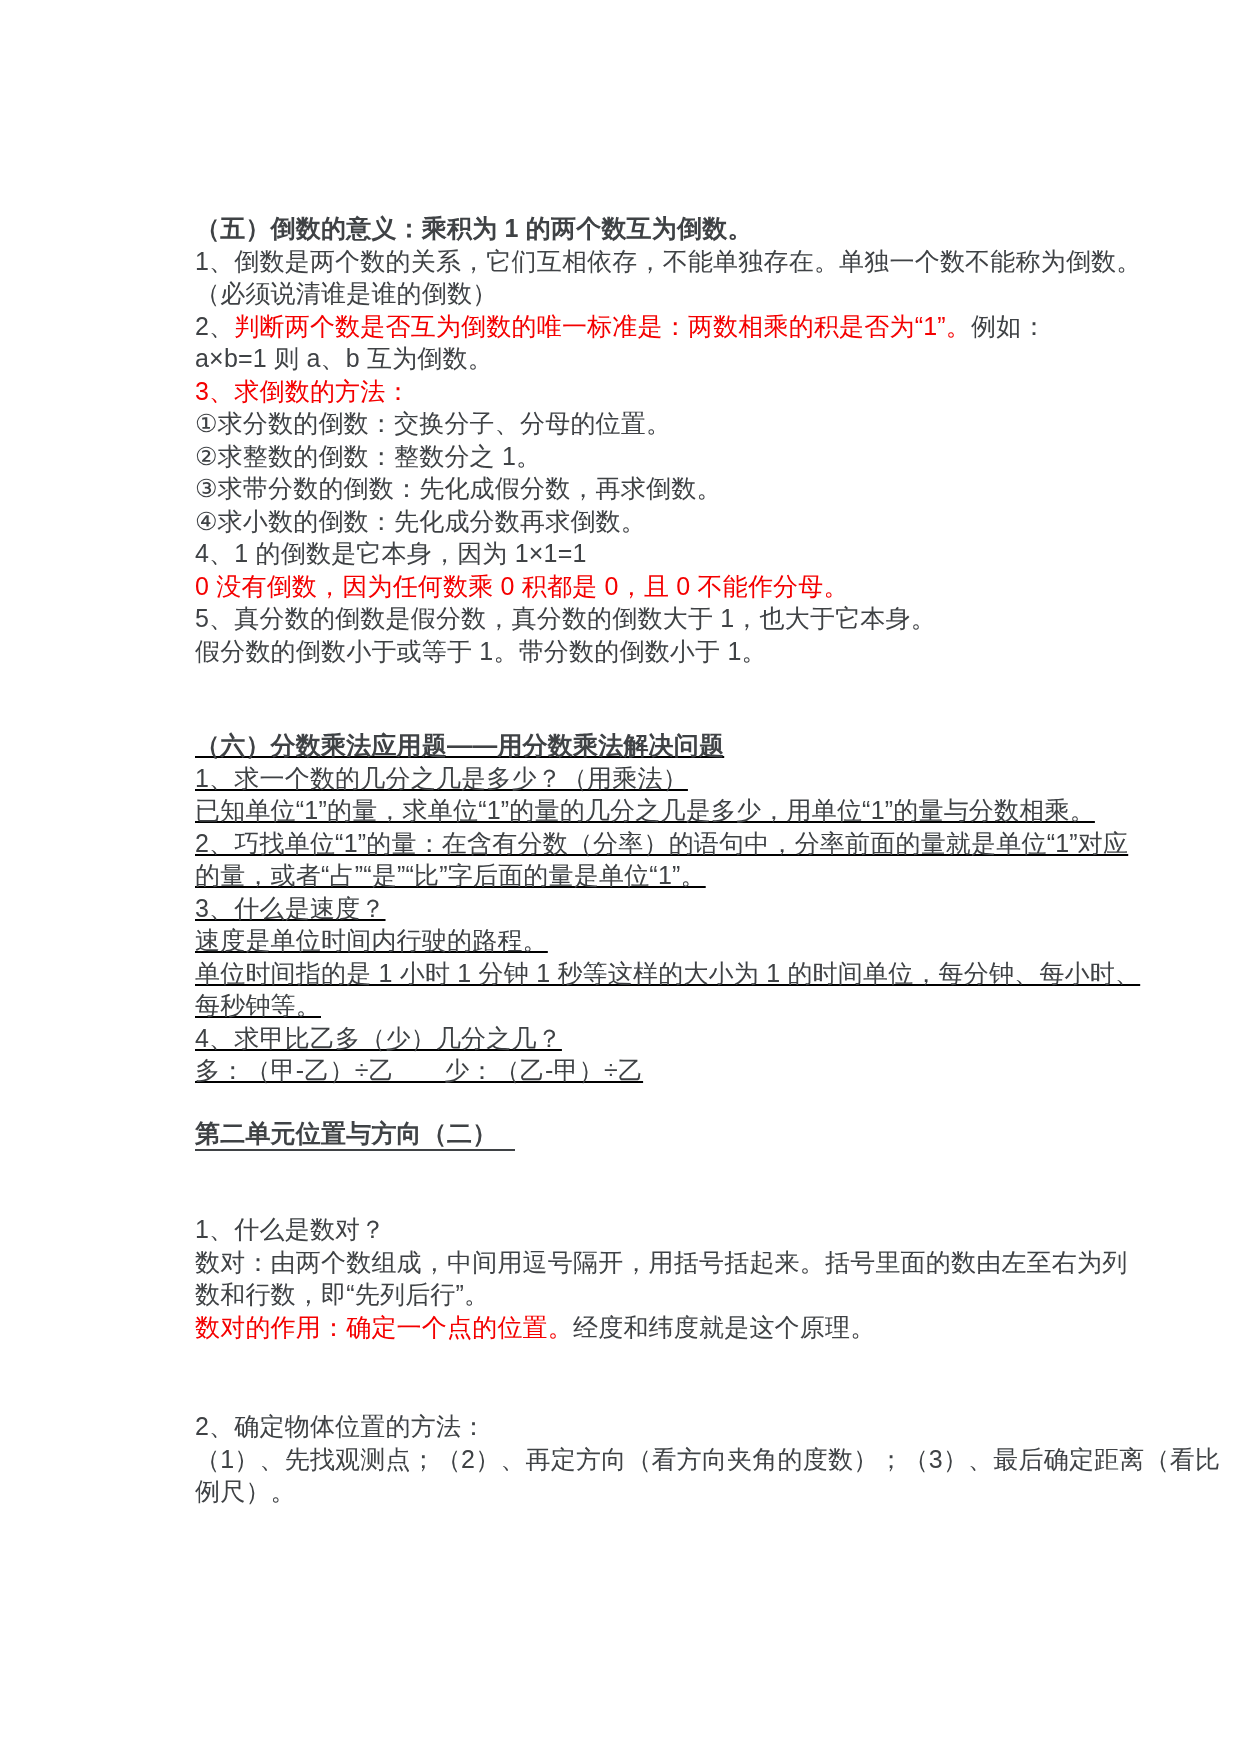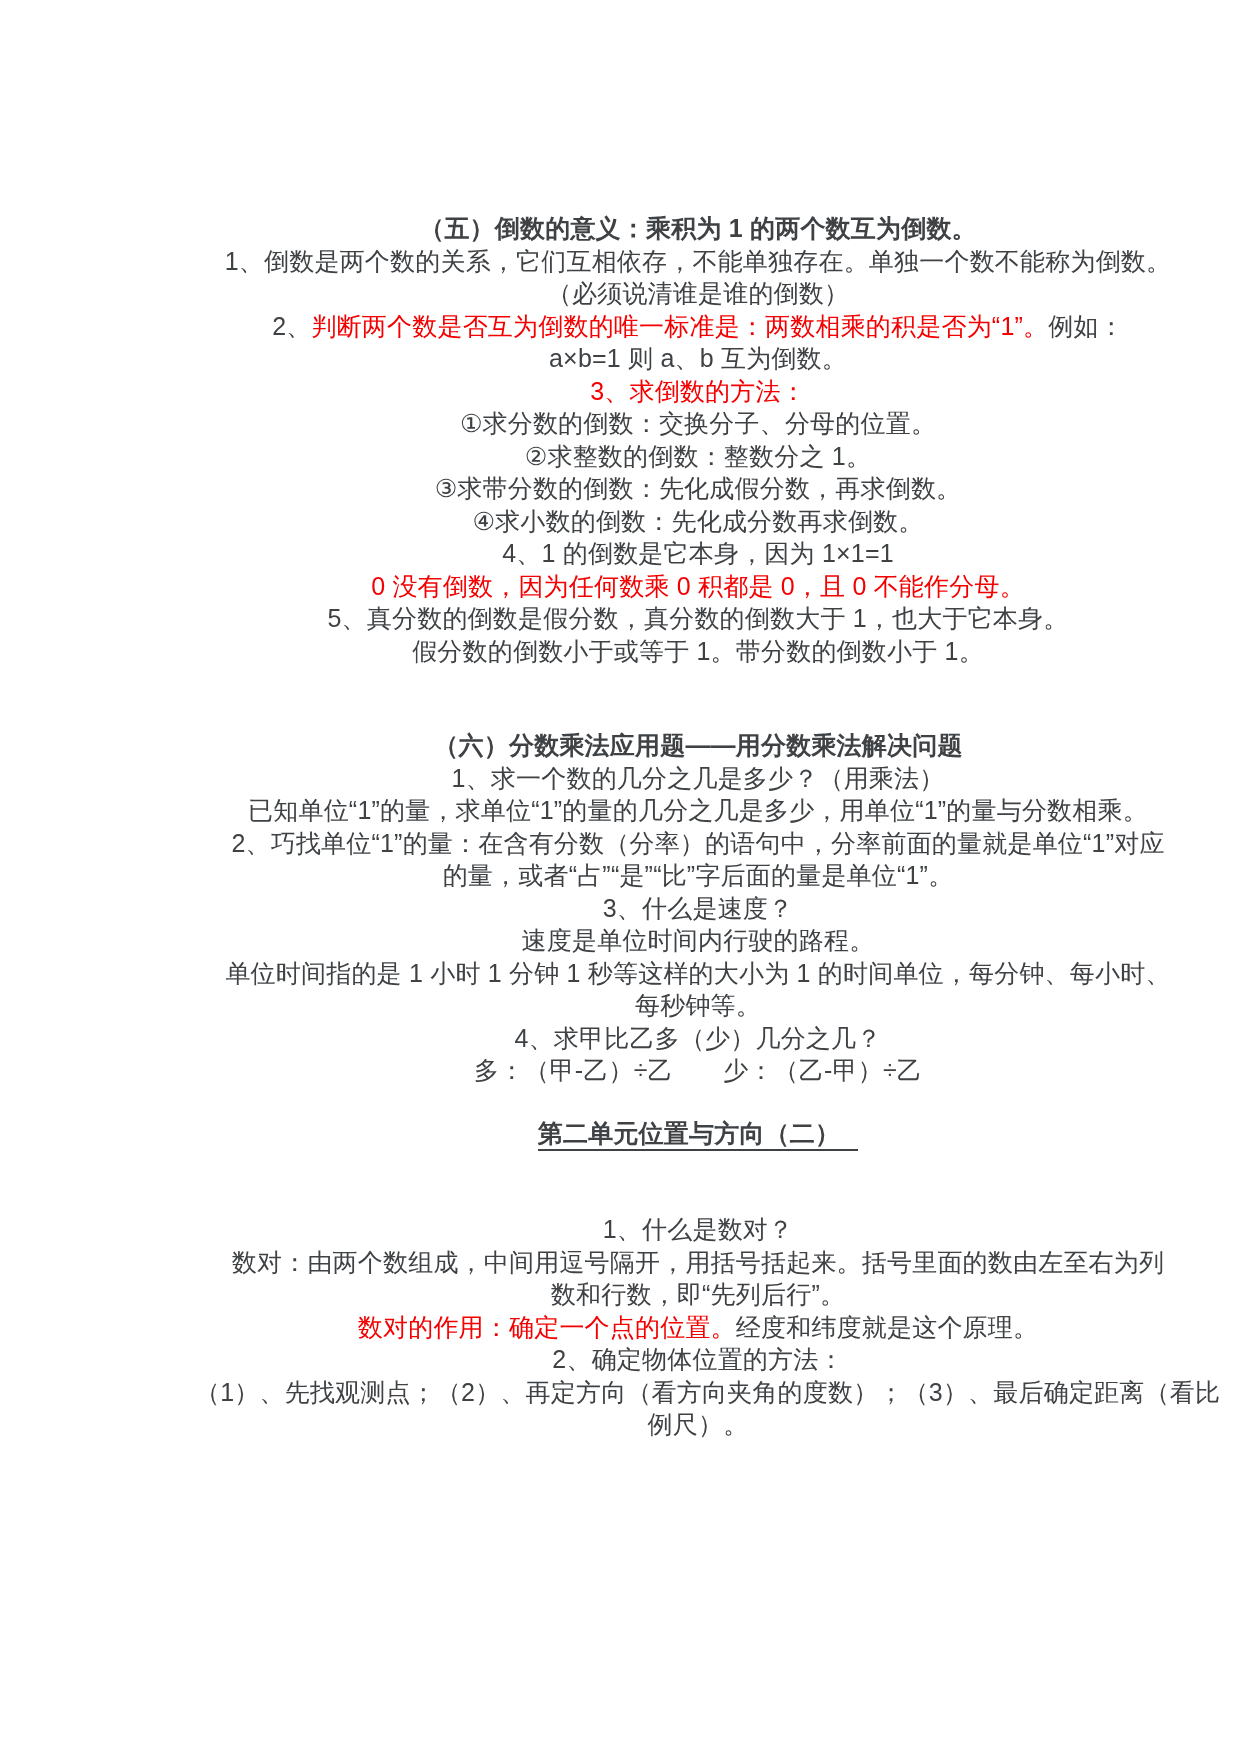--- a/index.html
+++ b/index.html
@@ -14,42 +14,41 @@
     position: relative;
     overflow: hidden;
     margin: 0 auto;
     font-family: "Liberation Sans", "DejaVu Sans", sans-serif;
   }
   .content {
     position: absolute;
     left: 195px;
     top: 212px;
     right: 40px;
-    text-align: center;
   }
   .line {
     font-size: 25px;
     line-height: 32.5px;
     color: var(--ink, #3f4245);
     white-space: nowrap;
     letter-spacing: 0.2px;
   }
   .line span.red { color: var(--red, #f40000); }
   .line.heading { font-weight: 700; }
   .line.heading-underline { font-weight: 700; }
   .line.heading-underline span {
     border-bottom: 2px solid var(--ink, #3f4245);
     padding-right: 18px;
     padding-bottom: 2px;
   }
   
-  [data-name="block-sec6"]            { margin-top: 62px; }
+  [data-name="block-sec6"]            { margin-top: 62px; text-decoration: underline; }
   [data-name="block-unit2-heading"]   { margin-top: 30px; }
   [data-name="block-number-pairs"]    { margin-top: 64px; }
-  [data-name="block-position-method"] { }
+  [data-name="block-position-method"] { margin-top: 67px; }
 </style>
 </head>
 <body>
 
 <div class="page" data-name="document-page" style="--page-bg: #ffffff; --ink: #3f4245; --red: #f40000;">
   <div class="content" data-name="document-body">
       <div class="block" data-name="block-sec5">
         <div class="line heading" data-name="section-heading"><span data-name="text-segment">（五）倒数的意义：乘积为 1 的两个数互为倒数。</span></div>
         <div class="line" data-name="text-line"><span data-name="text-segment">1、倒数是两个数的关系，它们互相依存，不能单独存在。单独一个数不能称为倒数。</span></div>
         <div class="line" data-name="text-line"><span data-name="text-segment">（必须说清谁是谁的倒数）</span></div>

